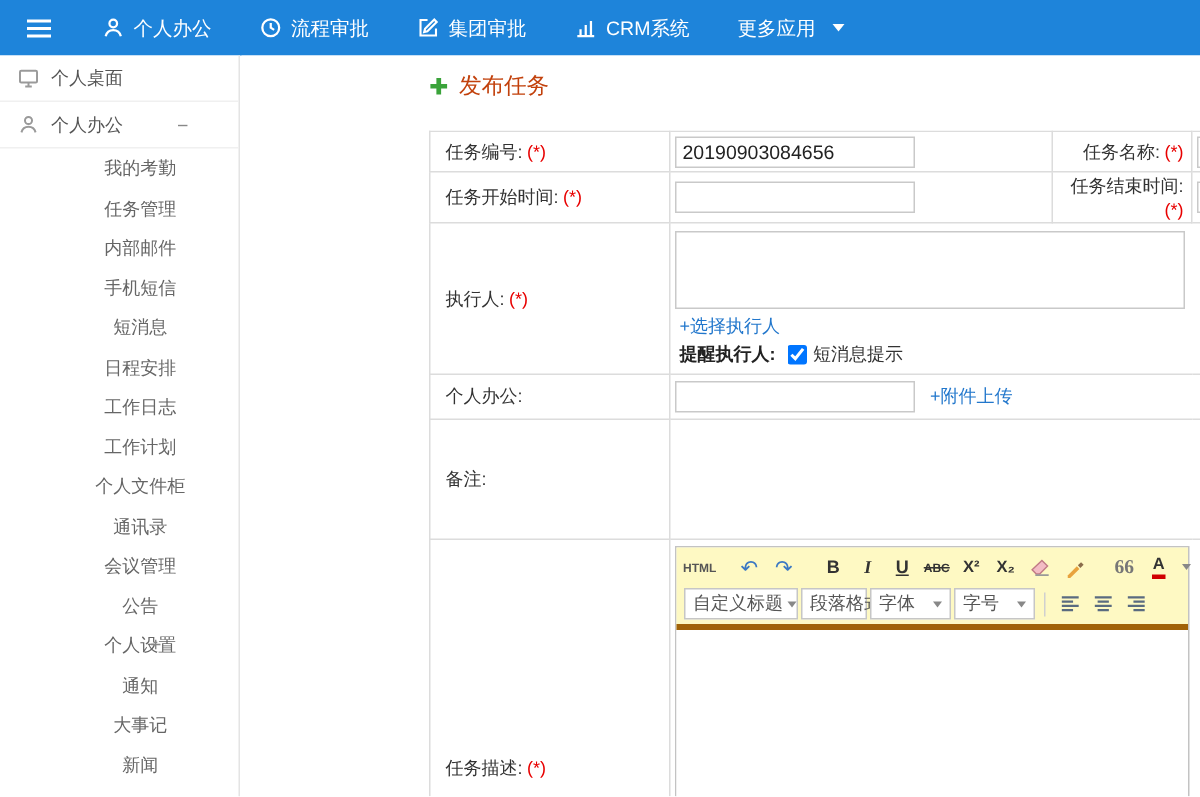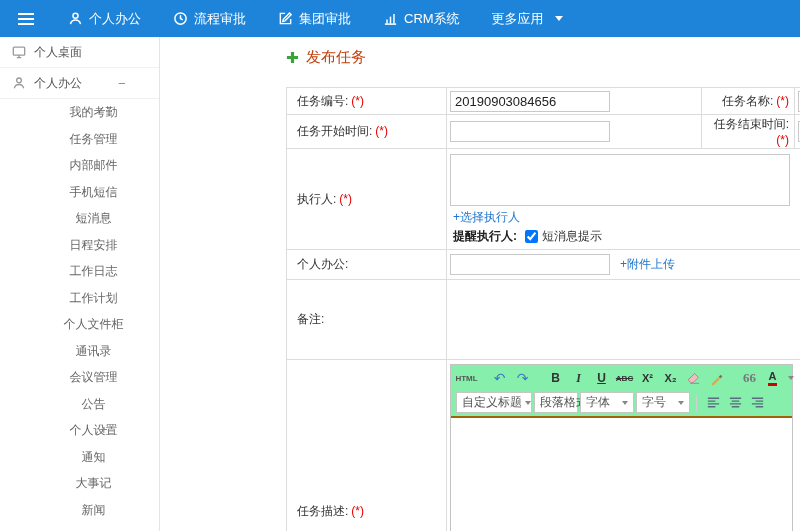--- a/index.html
+++ b/index.html
@@ -41,21 +41,21 @@
   .link { color:#2277cc; font-size:12px; cursor:pointer; text-decoration:none; }
   .choose { display:block; margin:3px 0 2px 6px; }
   .remind { display:flex; align-items:center; margin:1px 0 4px 6px; font-size:12px; }
   .remind b { color:#222; }
   .remind input { width:13px; height:13px; margin:0 4px 0 8px; }
   .attach-line { display:flex; align-items:center; }
   .attach-line .link { margin-left:10px; }
   textarea.remark { display:block; width:340px; height:70px; border:none; outline:none; resize:none; margin:4px 0 4px 3px; font-family:inherit; }
   
   .editor { width:343px; border:1px solid #c3c3c3; margin:4px 0 4px 3px; background:#fff; }
-  .tbar { background:#86efac; border-bottom:2px solid #a16207; padding:3px 5px; }
+  .tbar { background:#fef9c3; border-bottom:4px solid #a16207; padding:3px 5px; }
   .trow { display:flex; align-items:center; gap:2px; }
   .trow + .trow { margin-top:4px;text-align:center; }
   .tb-btn { min-width:21px; height:20px; display:flex; align-items:center; justify-content:center; font-size:11px; color:#333; cursor:pointer; border-radius:2px; }
   .tb-btn.src { font-size:8px; font-weight:bold; color:#555; letter-spacing:0; }
   .tb-btn.arw { color:#3b78c3; font-size:14px; }
   .tb-btn.b { font-weight:bold; font-size:12px; }
   .tb-btn.i { font-style:italic; font-family:"Liberation Serif", serif; font-size:12px; font-weight:bold; }
   .tb-btn.u { text-decoration:underline; font-size:12px; font-weight:bold; }
   .tb-btn.abc { font-size:8px; text-decoration:line-through; font-weight:bold; }
   .tb-btn.supsub { font-size:11px; font-weight:bold; }

